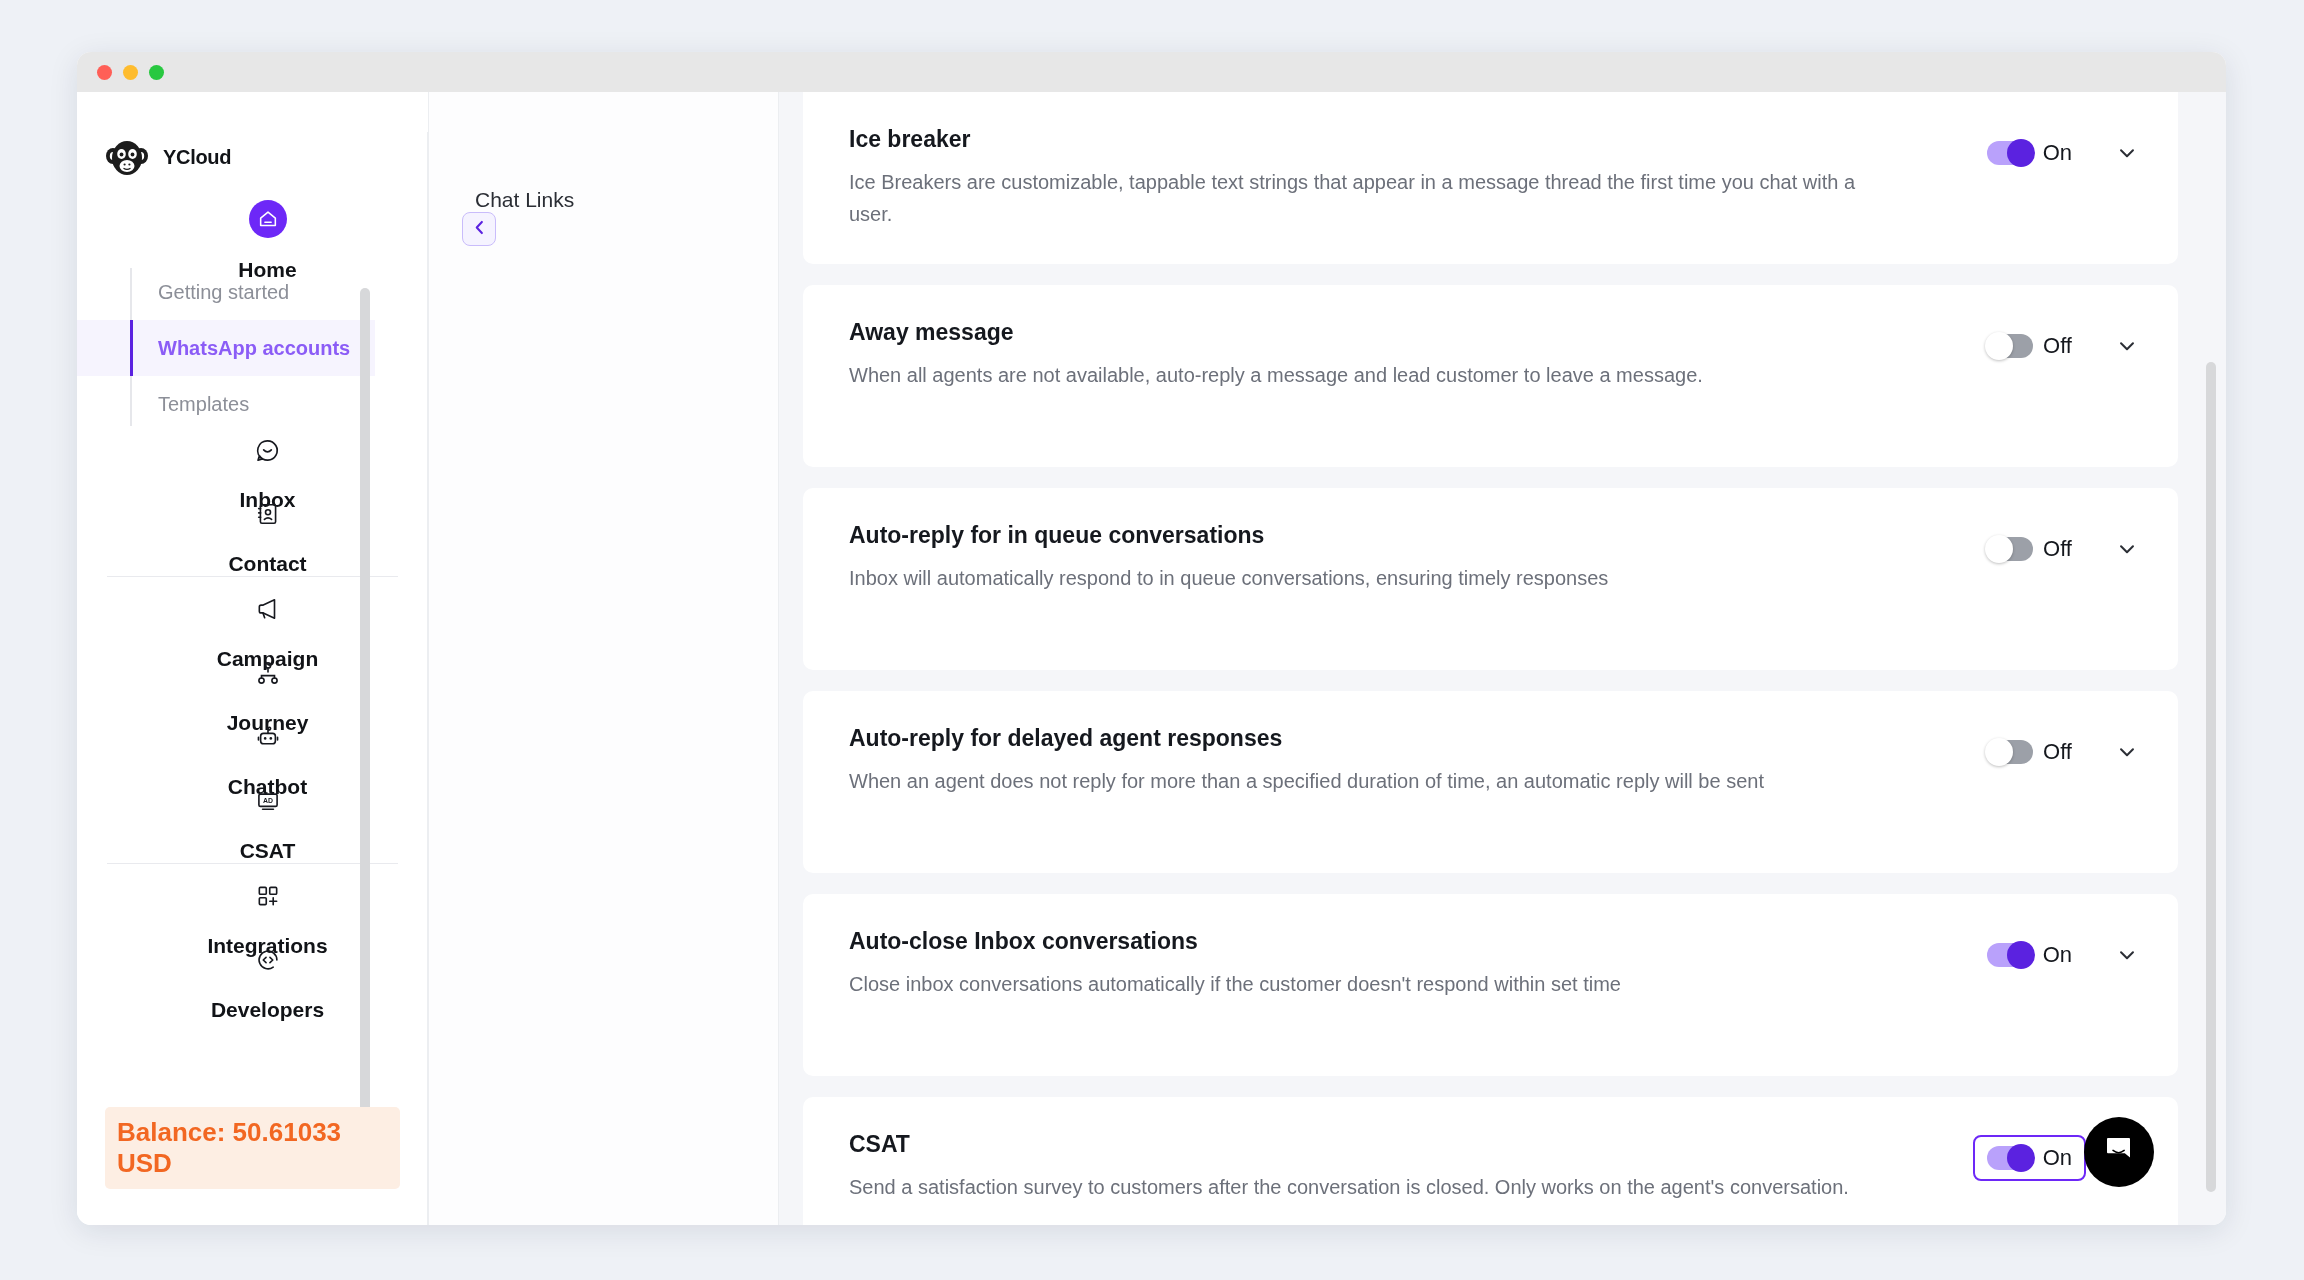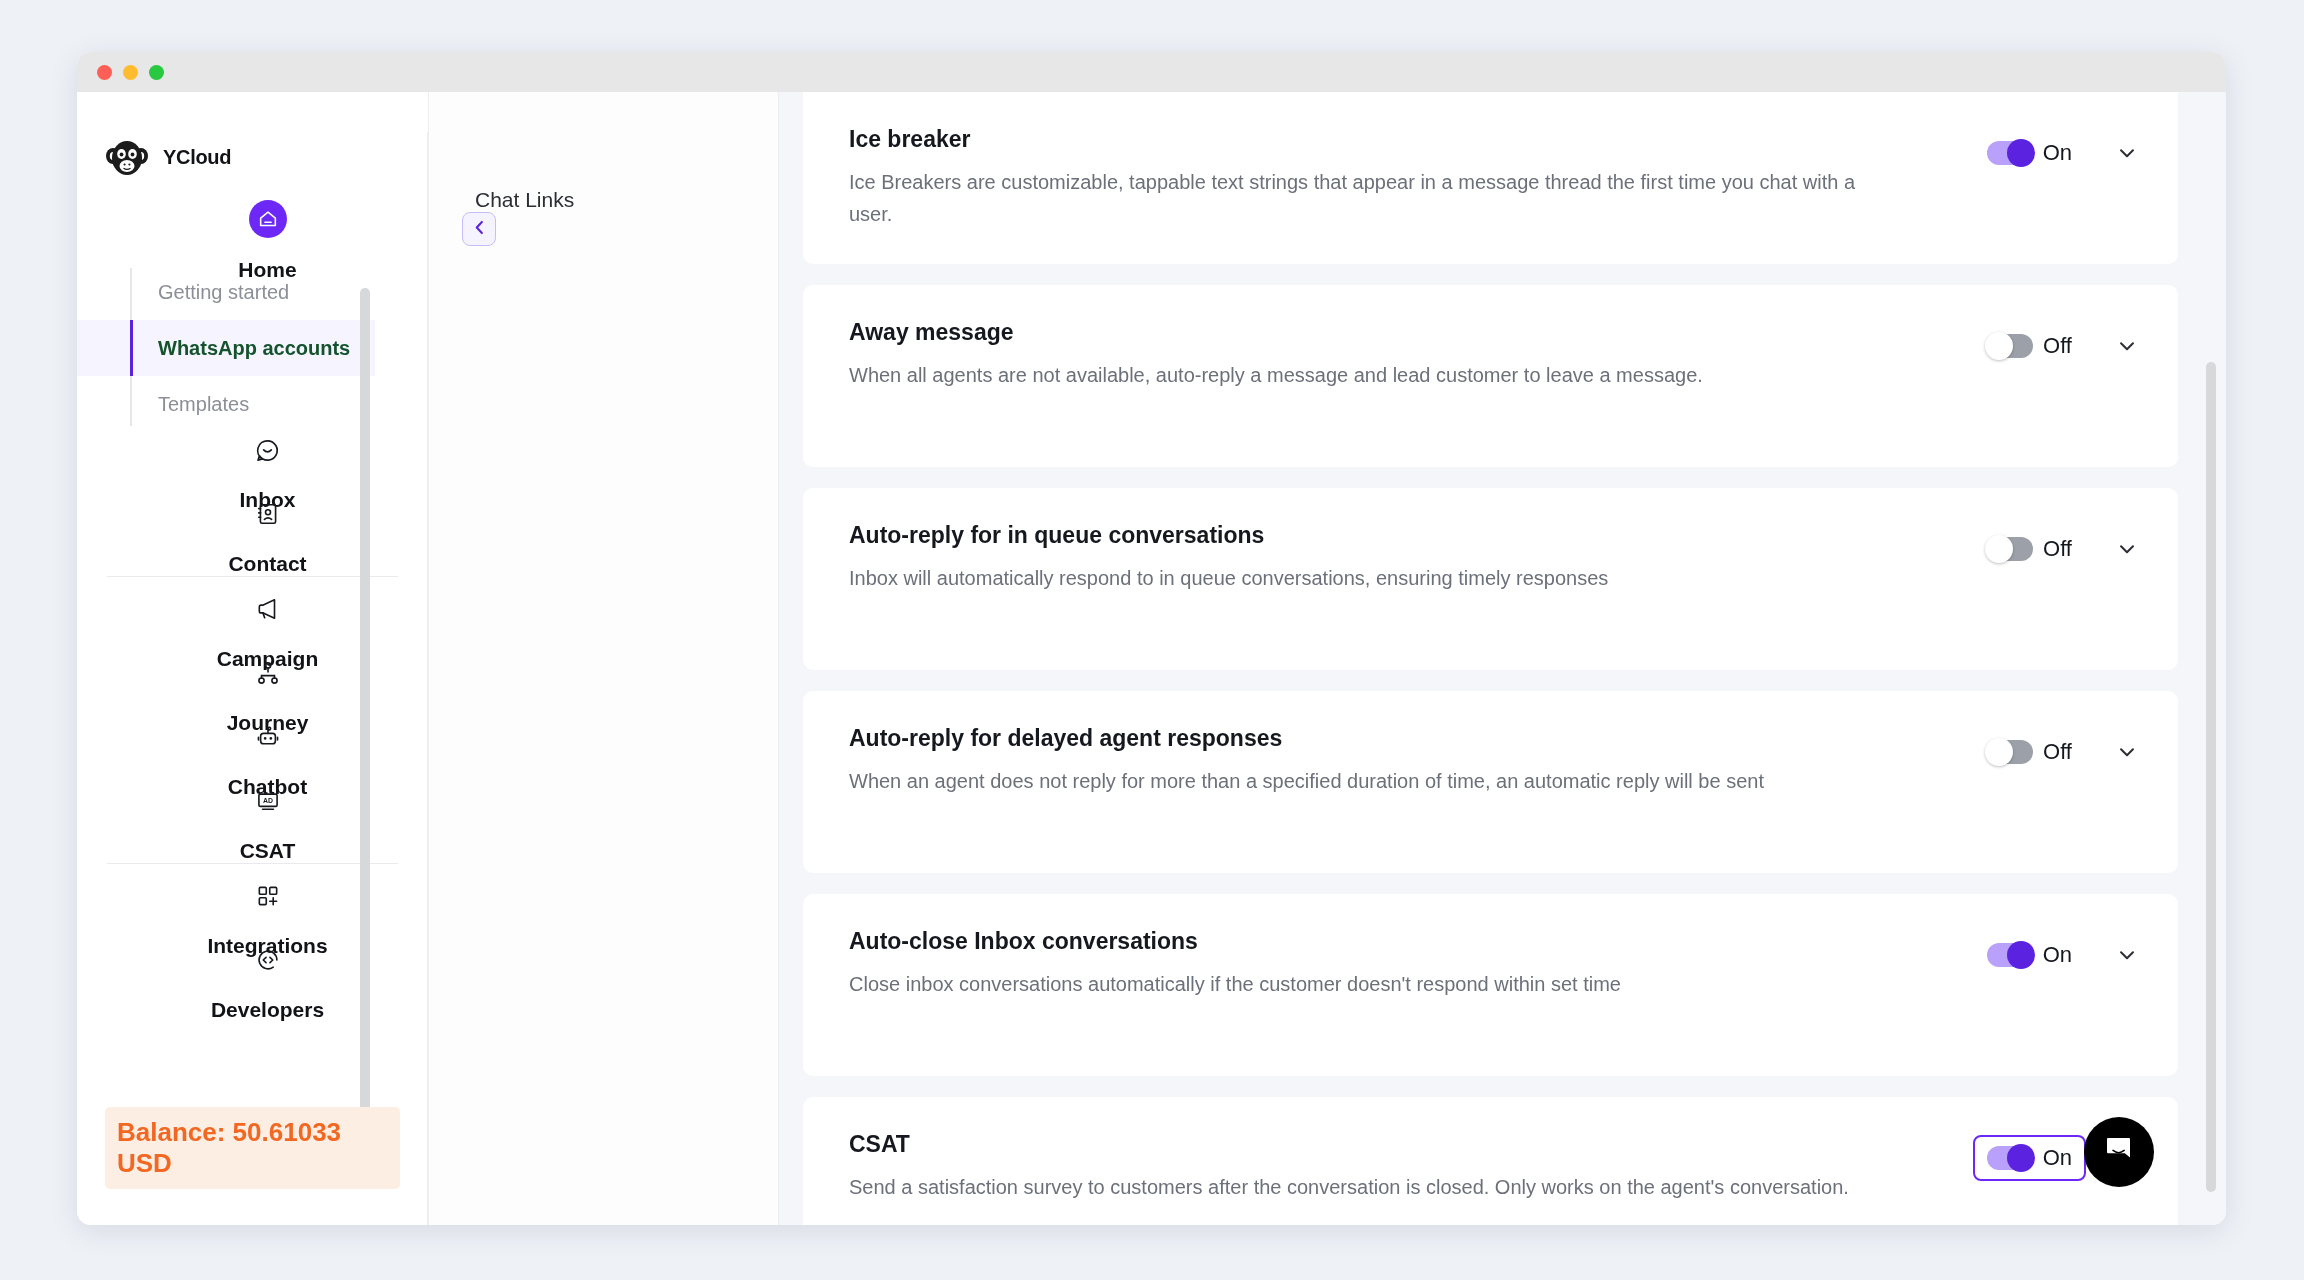--- a/index.html
+++ b/index.html
@@ -87,21 +87,21 @@
     width: 2px; background: #e6e7eb;
   }
   .sub-item {
     height: 56px; display: flex; align-items: center;
     padding-left: 28px;
     font-size: 20px;
     color: #8c8f98;
     position: relative;
   }
   .sub-item.active {
-    color: #14532d;
+    color: #8b5cf6;
     font-weight: bold;
     background: #f6f4fe;
     margin-left: -53px;
     padding-left: 81px;
     width: 298px;
   }
   .sub-item.active::before {
     content: ""; position: absolute; left: 53px; top: 0; bottom: 0;
     width: 3px; background: #5b22e0;
   }

